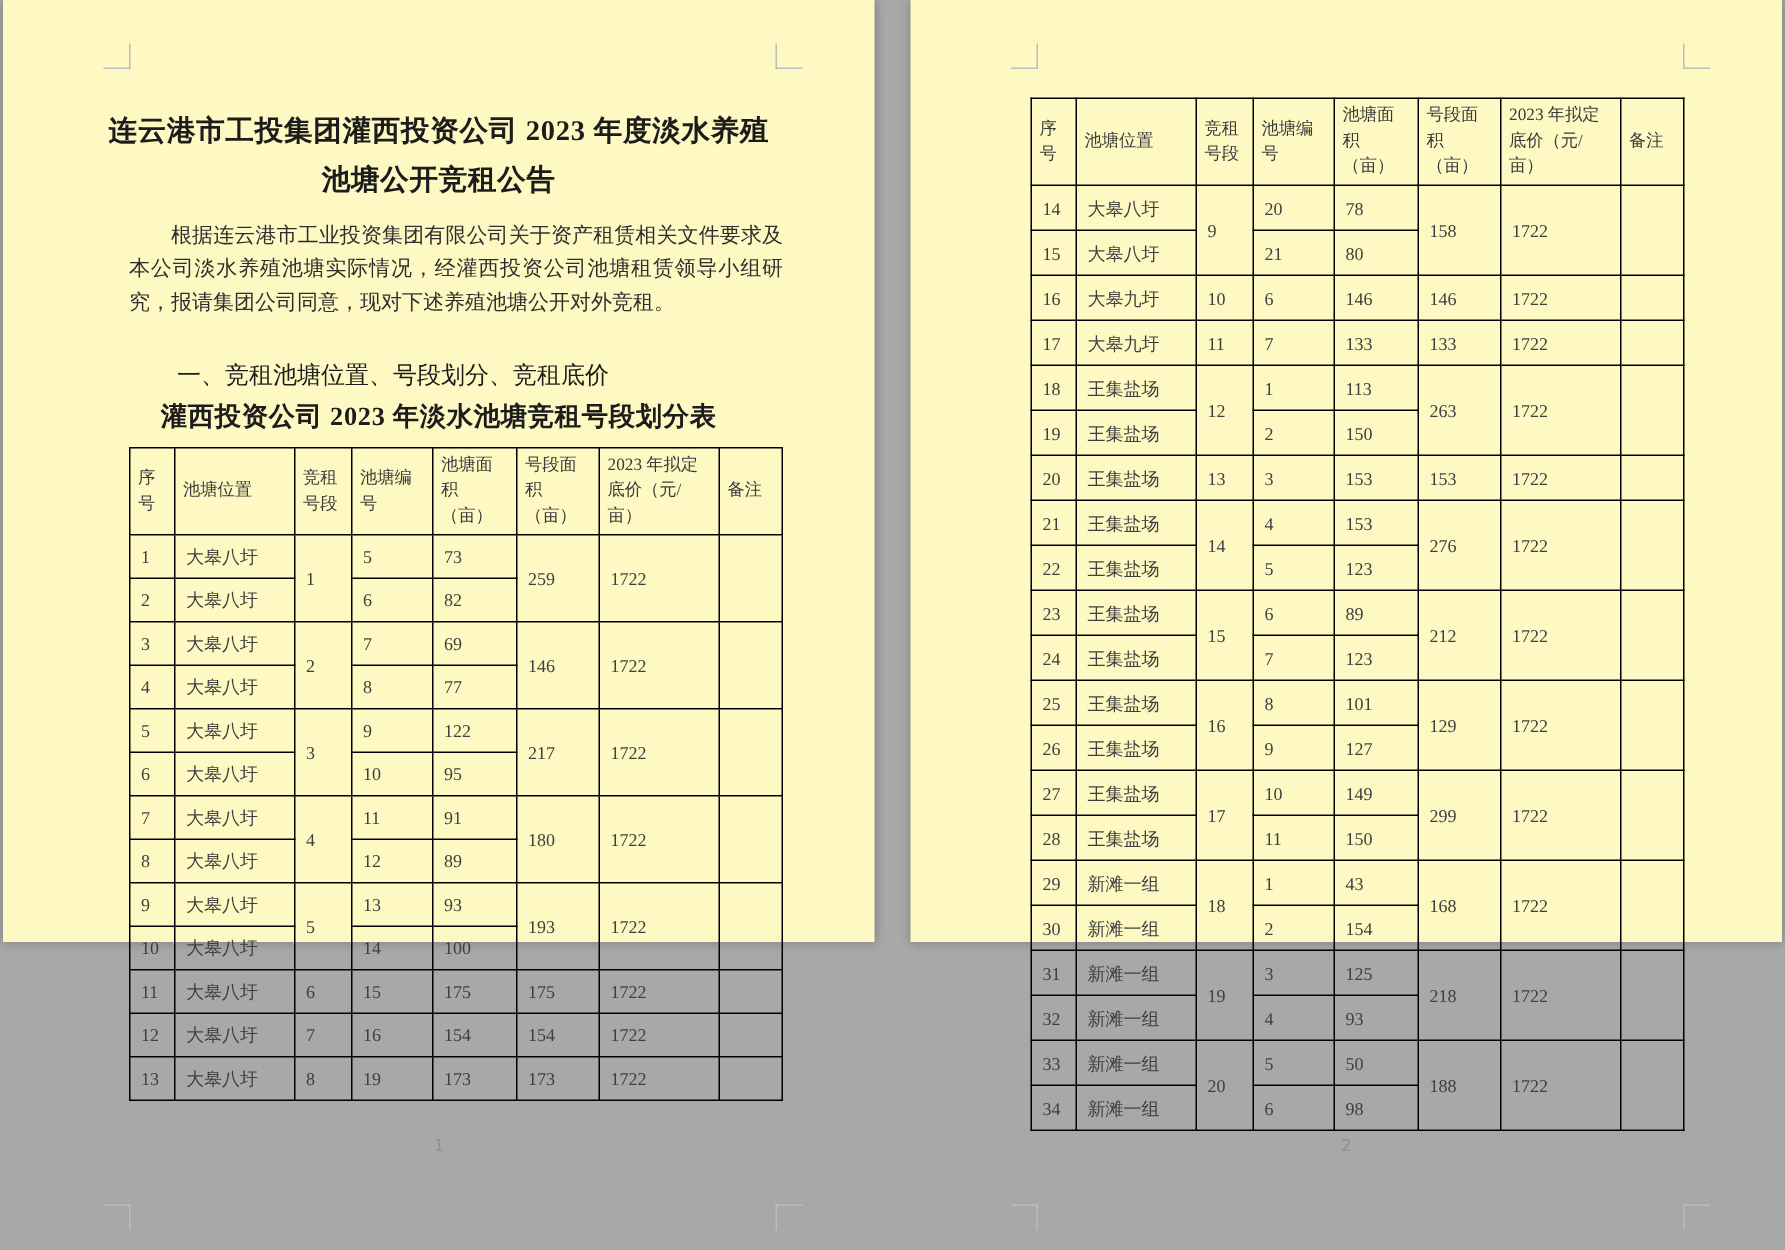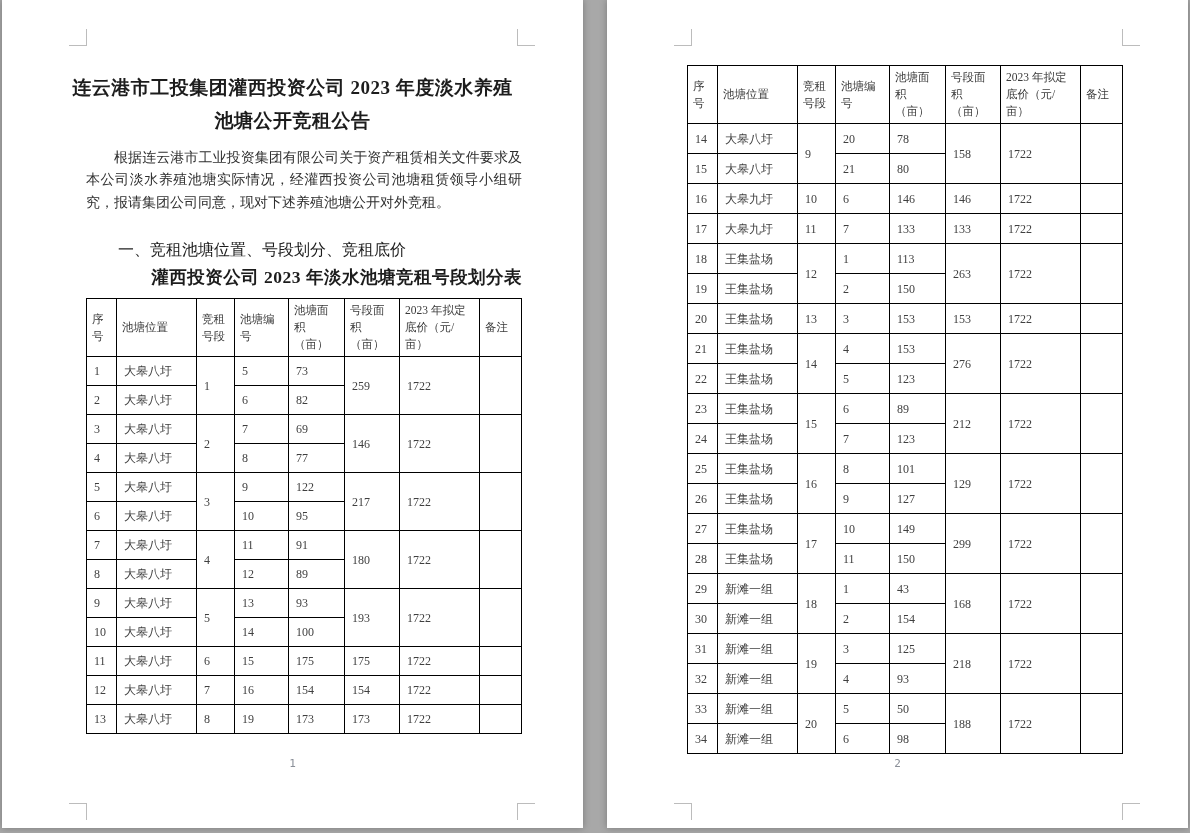--- a/index.html
+++ b/index.html
@@ -2,21 +2,21 @@
 <html><head>
 <meta charset="utf-8">
 <style>
   html,body{margin:0;padding:0;}
   body{
     width:1190px;height:833px;overflow:hidden;position:relative;
     background:#a8a8a8;
     font-family:"Liberation Serif","DejaVu Serif",serif;
   }
   .page{
-    position:absolute;top:0;width:581px;height:828px;background:#ffffff;
+    position:absolute;top:0;width:581px;height:628px;background:#fef9c3;
     box-shadow:0 0 7px rgba(0,0,0,.28);
   }
   #page1{left:2px;}
   #page2{left:607px;}
 
   
   .mark{position:absolute;width:17px;height:16px;border:0 solid #bcbcbc;}
   .mark.tl{left:67px;top:29px;border-right-width:1px;border-bottom-width:1px;}
   .mark.tr{left:515px;top:29px;border-left-width:1px;border-bottom-width:1px;}
   .mark.bl{left:67px;top:803px;border-right-width:1px;border-top-width:1px;}
@@ -31,21 +31,21 @@
     position:absolute;left:84px;top:147px;width:436px;margin:0;
     font-size:14px;line-height:22.3px;color:#2e2e2e;
     text-align:justify;text-indent:2em;
   }
   .sec-heading{
     position:absolute;left:84px;top:240px;width:436px;
     font-size:16px;font-weight:normal;color:#1c1c1c;text-indent:2em;
   }
   .tbl-title{
     position:absolute;left:0;top:265px;width:100%;text-align:center;
-    font-size:17.5px;font-weight:bold;color:#1c1c1c;letter-spacing:.5px;padding-left:44px;
+    font-size:17.5px;font-weight:bold;color:#1c1c1c;letter-spacing:.5px;
   }
 
   table.ponds{
     position:absolute;border-collapse:collapse;table-layout:fixed;
     width:435px;
   }
   #table1{left:84px;top:298px;}
   #table2{left:80px;top:65px;}
   table.ponds th,table.ponds td{
     border:1.5px solid #000;vertical-align:middle;text-align:left;

